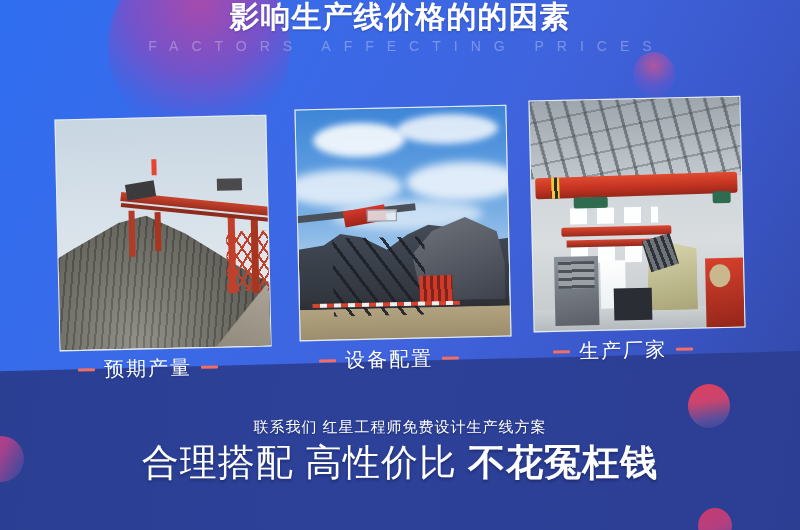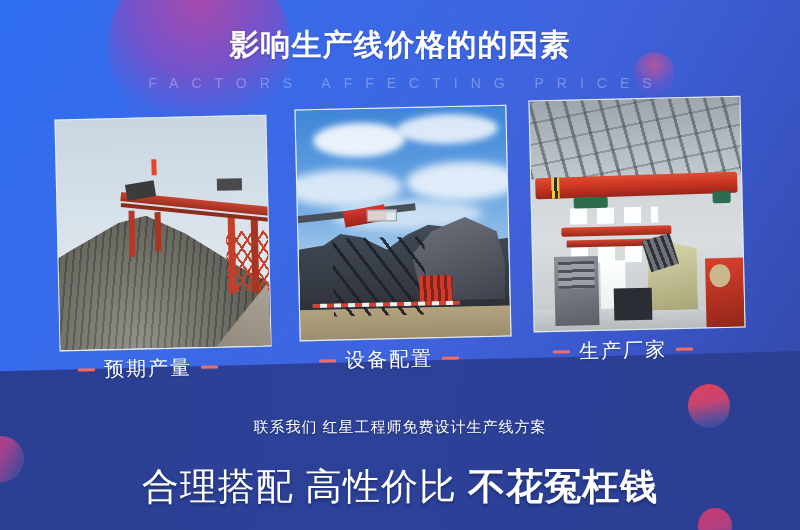--- a/index.html
+++ b/index.html
@@ -44,25 +44,25 @@
   .dark-band {
     position:absolute; left:-30px; top:372px; width:880px; height:200px;
     background:linear-gradient(100deg,#2a3f92 0%,#2d4199 45%,#2b3e92 100%);
     transform:rotate(-1.45deg); transform-origin:0 0;
   }
 
   
   .head { position:absolute; left:0; top:0; width:800px; text-align:center; }
   .title {
     font-size:30px; font-weight:bold; color:#ffffff; letter-spacing:1px;
-    margin-top:28px; line-height:1.1;
+    line-height:1.1;
     text-shadow:0 1px 2px rgba(20,30,90,.35);
   }
   .subtitle {
-    margin-top:14px; font-size:14px; letter-spacing:13px;
+    margin-top:5px; font-size:14px; letter-spacing:13px;
     color:rgba(255,255,255,.30); font-weight:normal;
     text-indent:13px;
   }
 
   
   .cards { position:absolute; left:0; top:0; width:800px; height:530px; }
   .card { position:absolute; width:212px; height:232px; background:#dfe6ee;
           border:1px solid rgba(255,255,255,.25); overflow:hidden; }
   .card-1 { left:57px;  top:117px; transform:rotate(-1.3deg); }
   .card-2 { left:297px; top:107px; transform:rotate(-1.3deg); }
@@ -174,21 +174,21 @@
          text-shadow:0 1px 2px rgba(20,30,90,.4); }
   .cap .dash { display:inline-block; width:17px; height:3px; background:#f26e63; border-radius:1px; }
   .cap-1 { left:78px;  top:355px; transform:rotate(-1.3deg); }
   .cap-2 { left:319px; top:346px; transform:rotate(-1.3deg); }
   .cap-3 { left:553px; top:337px; transform:rotate(-1.3deg); }
 
   
   .bottom { position:absolute; left:0; top:418px; width:800px; text-align:center; }
   .line1 { font-size:15px; color:#ffffff; letter-spacing:1px; font-weight:normal;
            text-shadow:0 1px 2px rgba(10,18,60,.45); }
-  .line2 { margin-top:25px; font-size:37px; color:#ffffff; letter-spacing:1px;
+  .line2 { margin-top:1px; font-size:37px; color:#ffffff; letter-spacing:1px;
            text-shadow:0 2px 3px rgba(10,18,60,.45); }
   .line2 .norm { font-weight:normal; }
   .line2 .bold { font-weight:bold; }
 </style>
 </head>
 <body>
 
 <div class="banner">
 
   <div class="blob blob-hero"></div>

